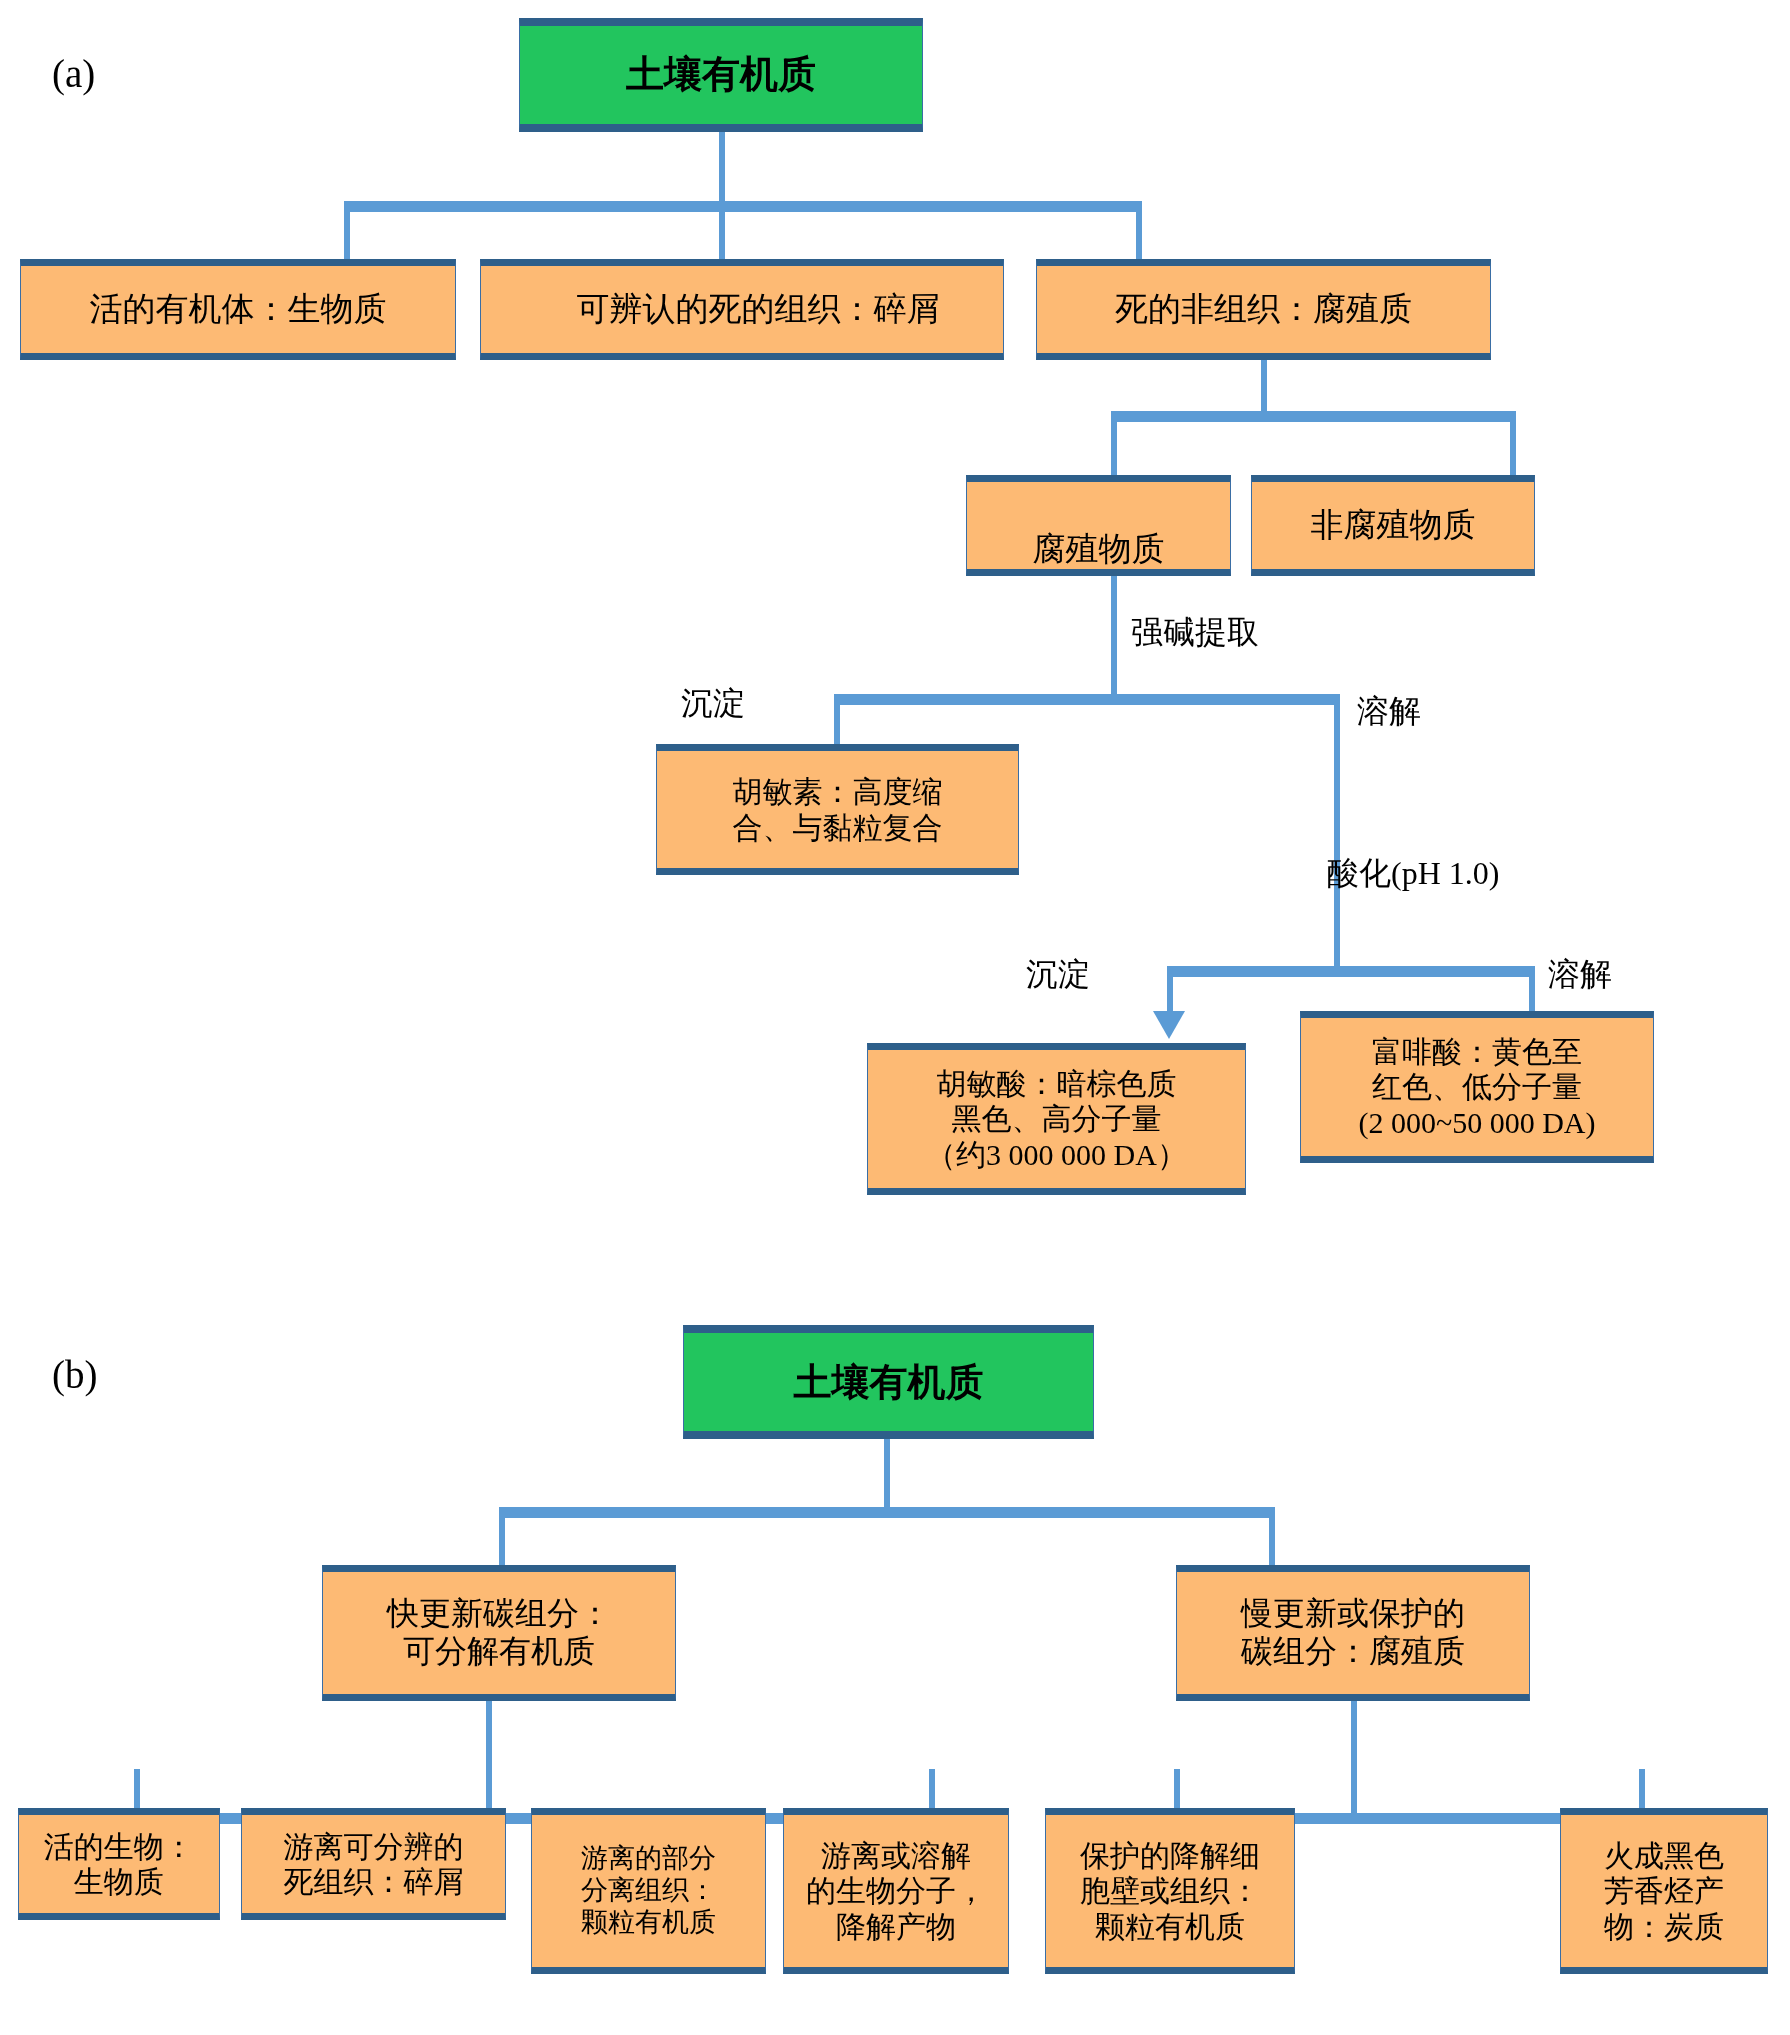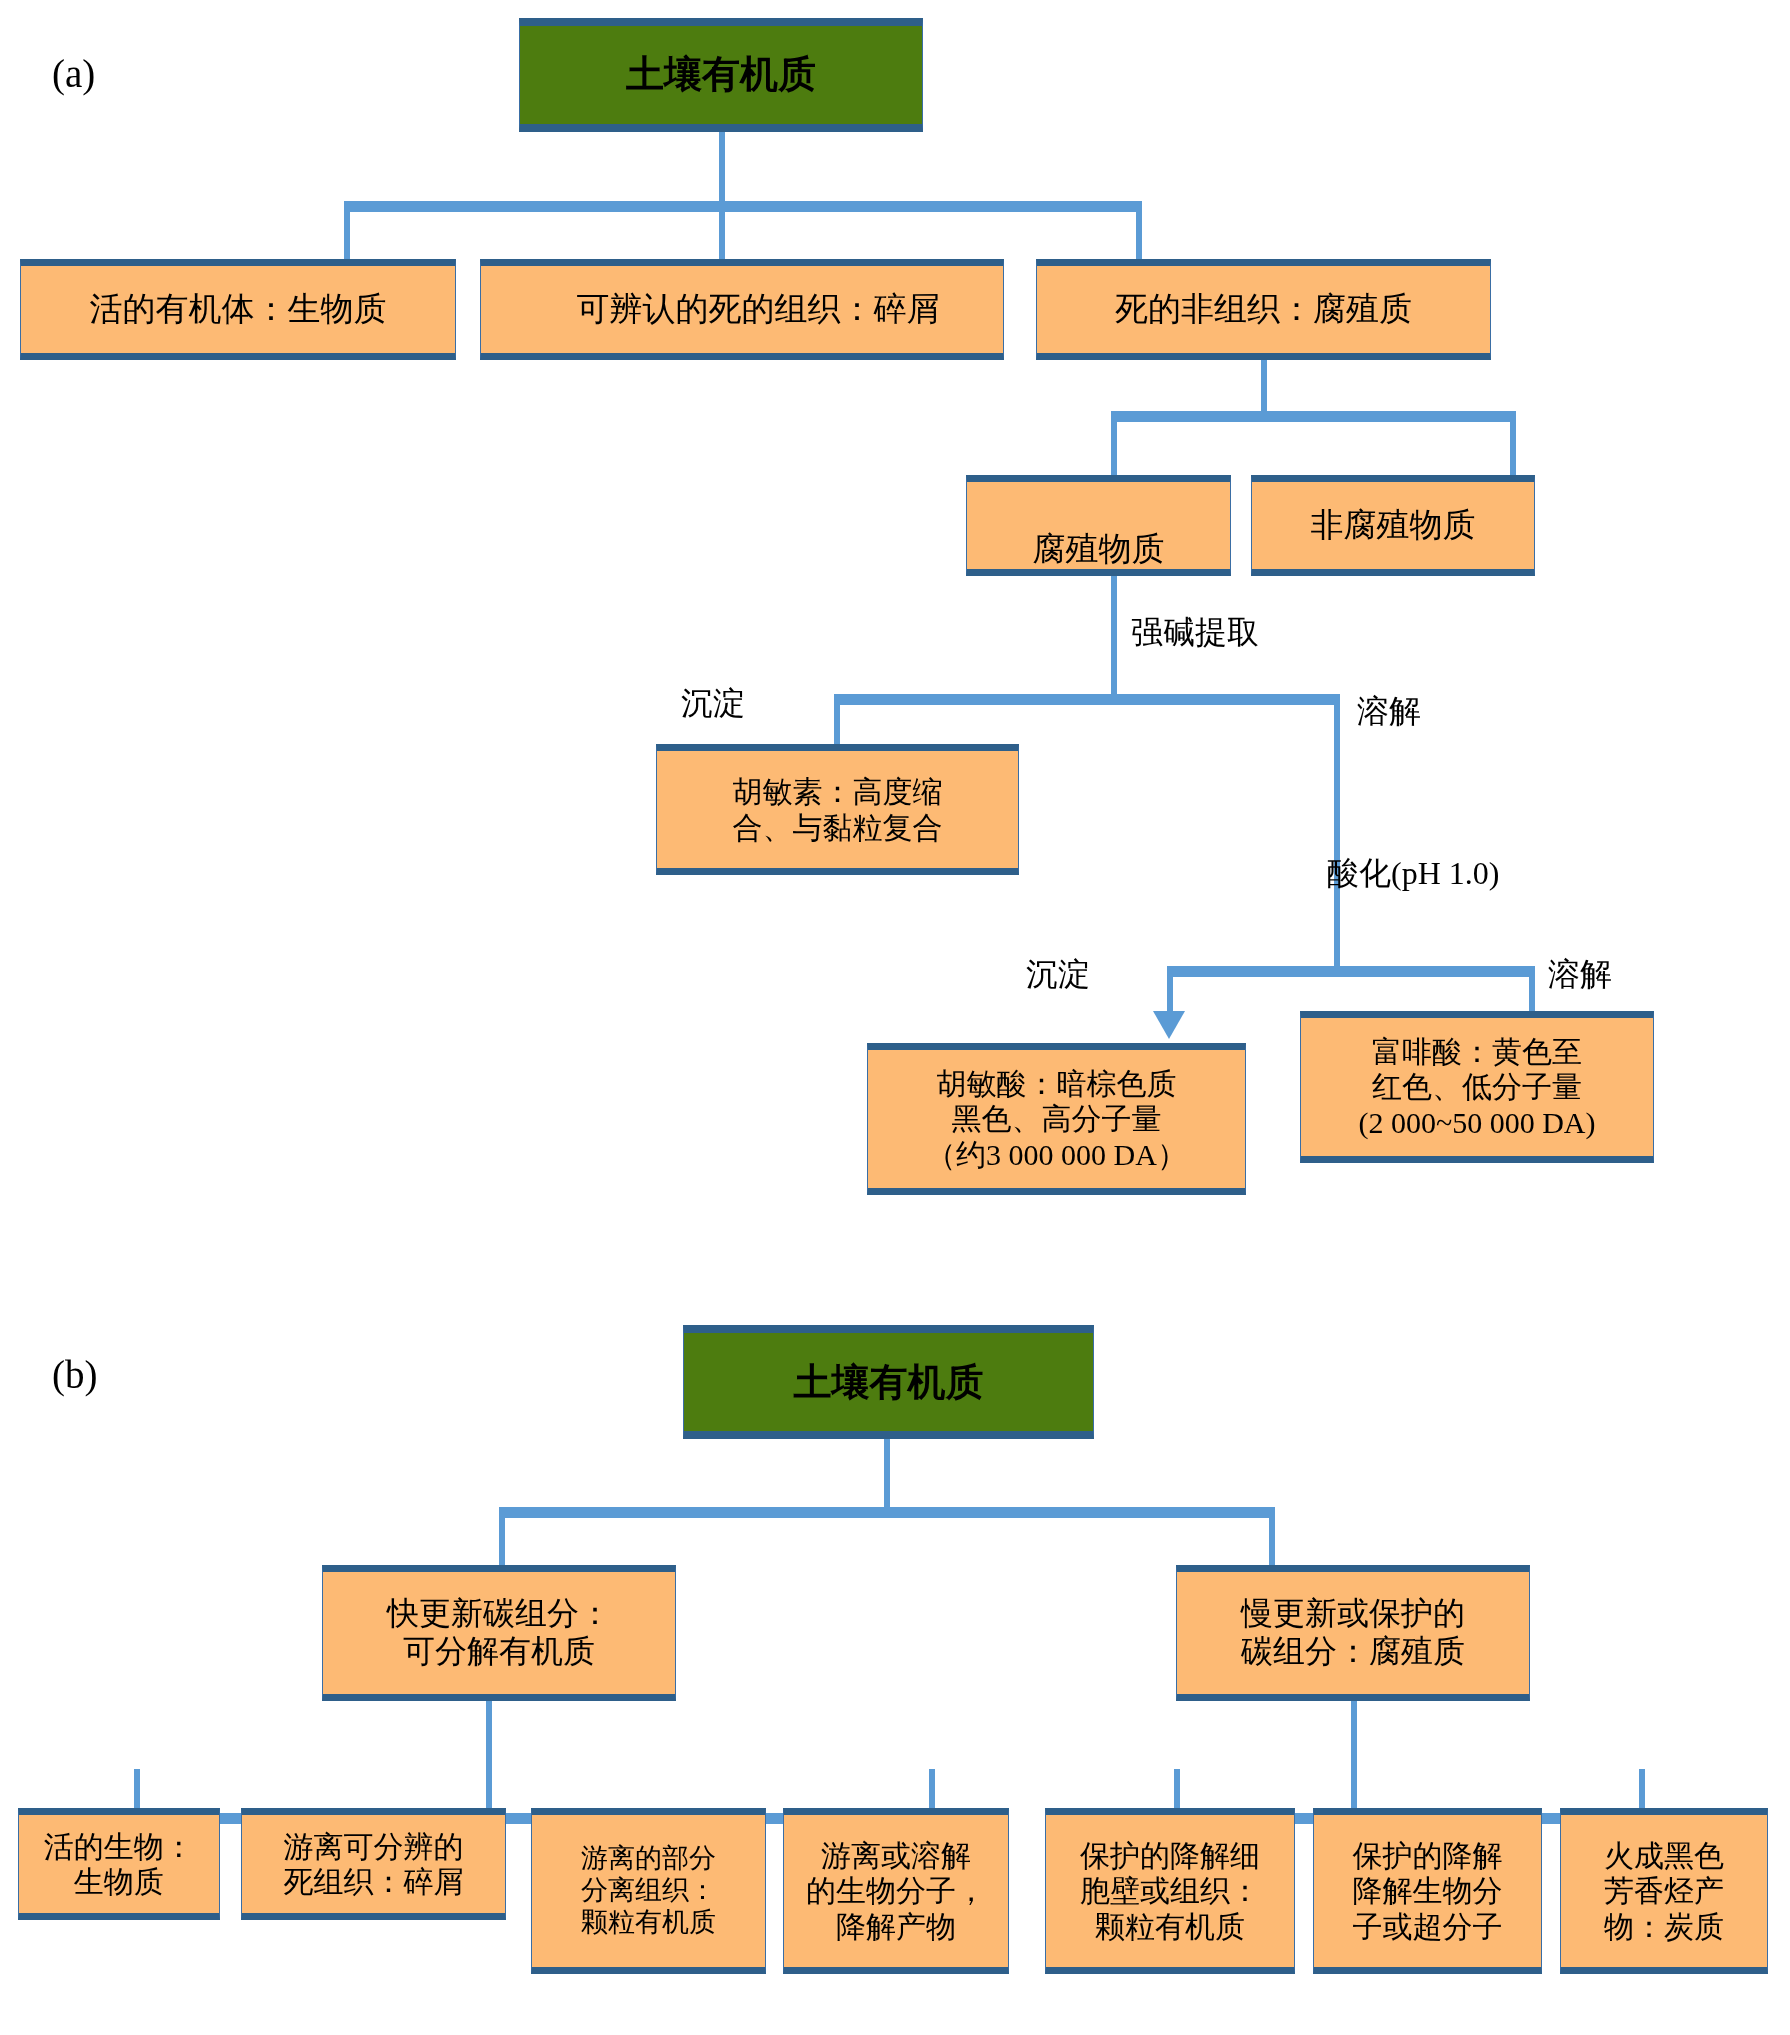--- a/index.html
+++ b/index.html
@@ -18,21 +18,21 @@
     border-bottom-color:#2e5f8a;
     display:flex;align-items:center;justify-content:center;
     text-align:center;
     color:#000;
     line-height:1.18;
     font-size:33px;
     z-index:5;
     white-space:pre-line;
   }
   .box.head{
-    background:#4d7c0f;
+    background:#22c55e;
     border:1.9px solid #3a6ea5;
     border-top-width:8.8px;border-bottom-width:8.8px;
     border-top-color:#2e5f8a;border-bottom-color:#2e5f8a;
     font-weight:700;
   }
   .box span{display:block;padding:0 6.3px;}
 
   
   .ln{position:absolute;background:#5b9bd5;z-index:1;}
   .ln.v{width:5.7px;}
@@ -174,25 +174,20 @@
     <span>游离或溶解
 的生物分子，
 降解产物</span>
   </div>
 
   <div class="box" style="left:1045px;top:1808px;width:250px;height:166px;font-size:30px;">
     <span>保护的降解细
 胞壁或组织：
 颗粒有机质</span>
   </div>
-  <div class="box" style="left:1313px;top:1808px;width:229px;height:166px;font-size:30px;">
-    <span>保护的降解
-降解生物分
-子或超分子</span>
-  </div>
   <div class="box" style="left:1560px;top:1808px;width:208px;height:166px;font-size:30px;">
     <span>火成黑色
 芳香烃产
 物：炭质</span>
   </div>
 
 </div>
 
 
 </body></html>

